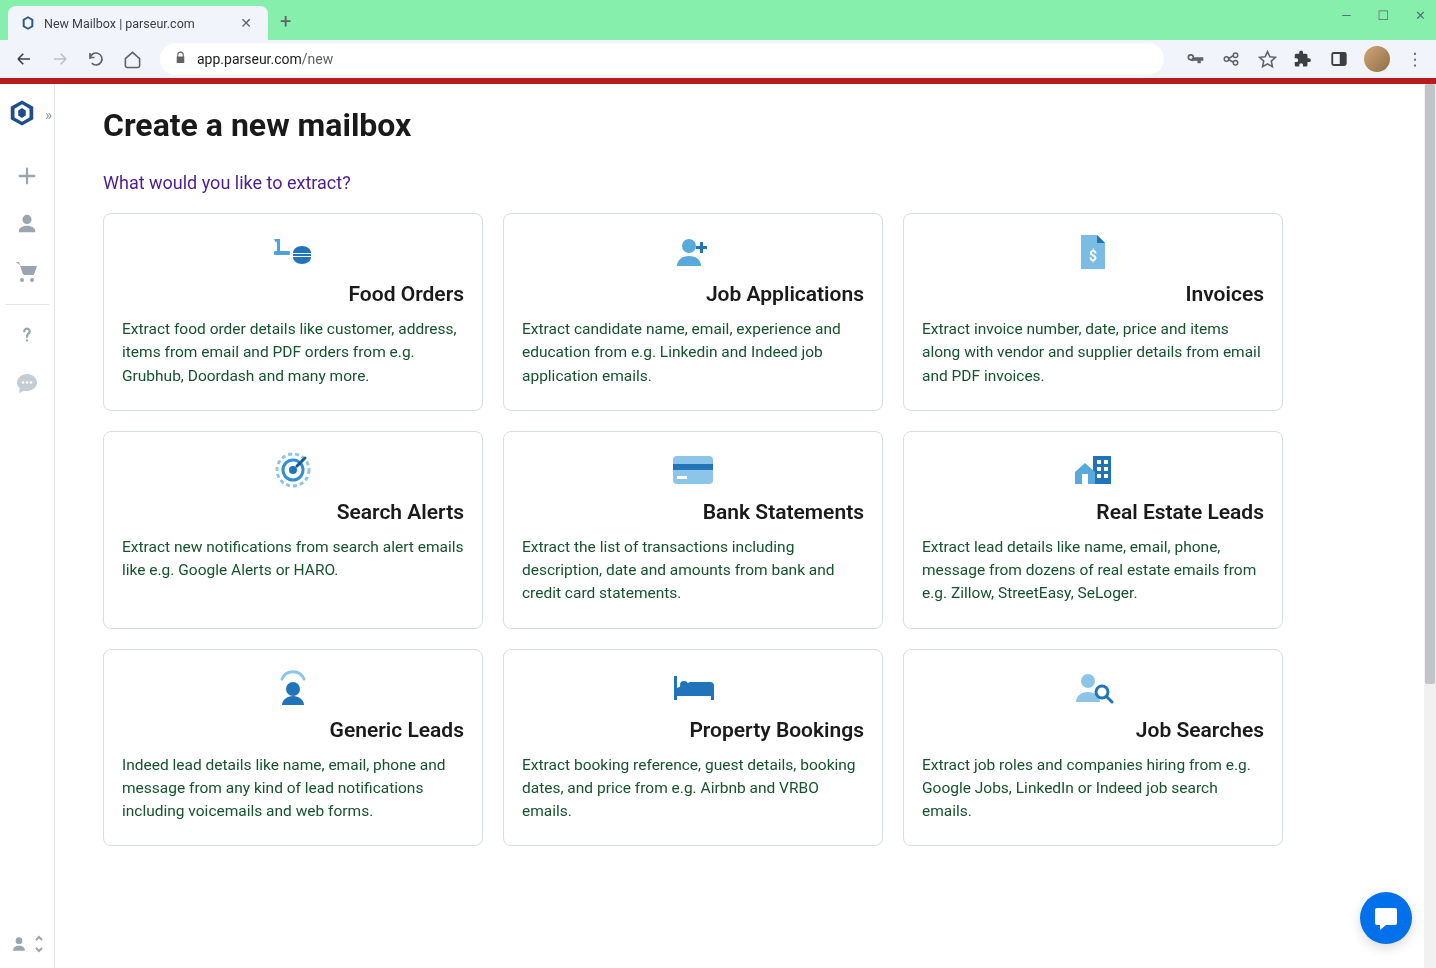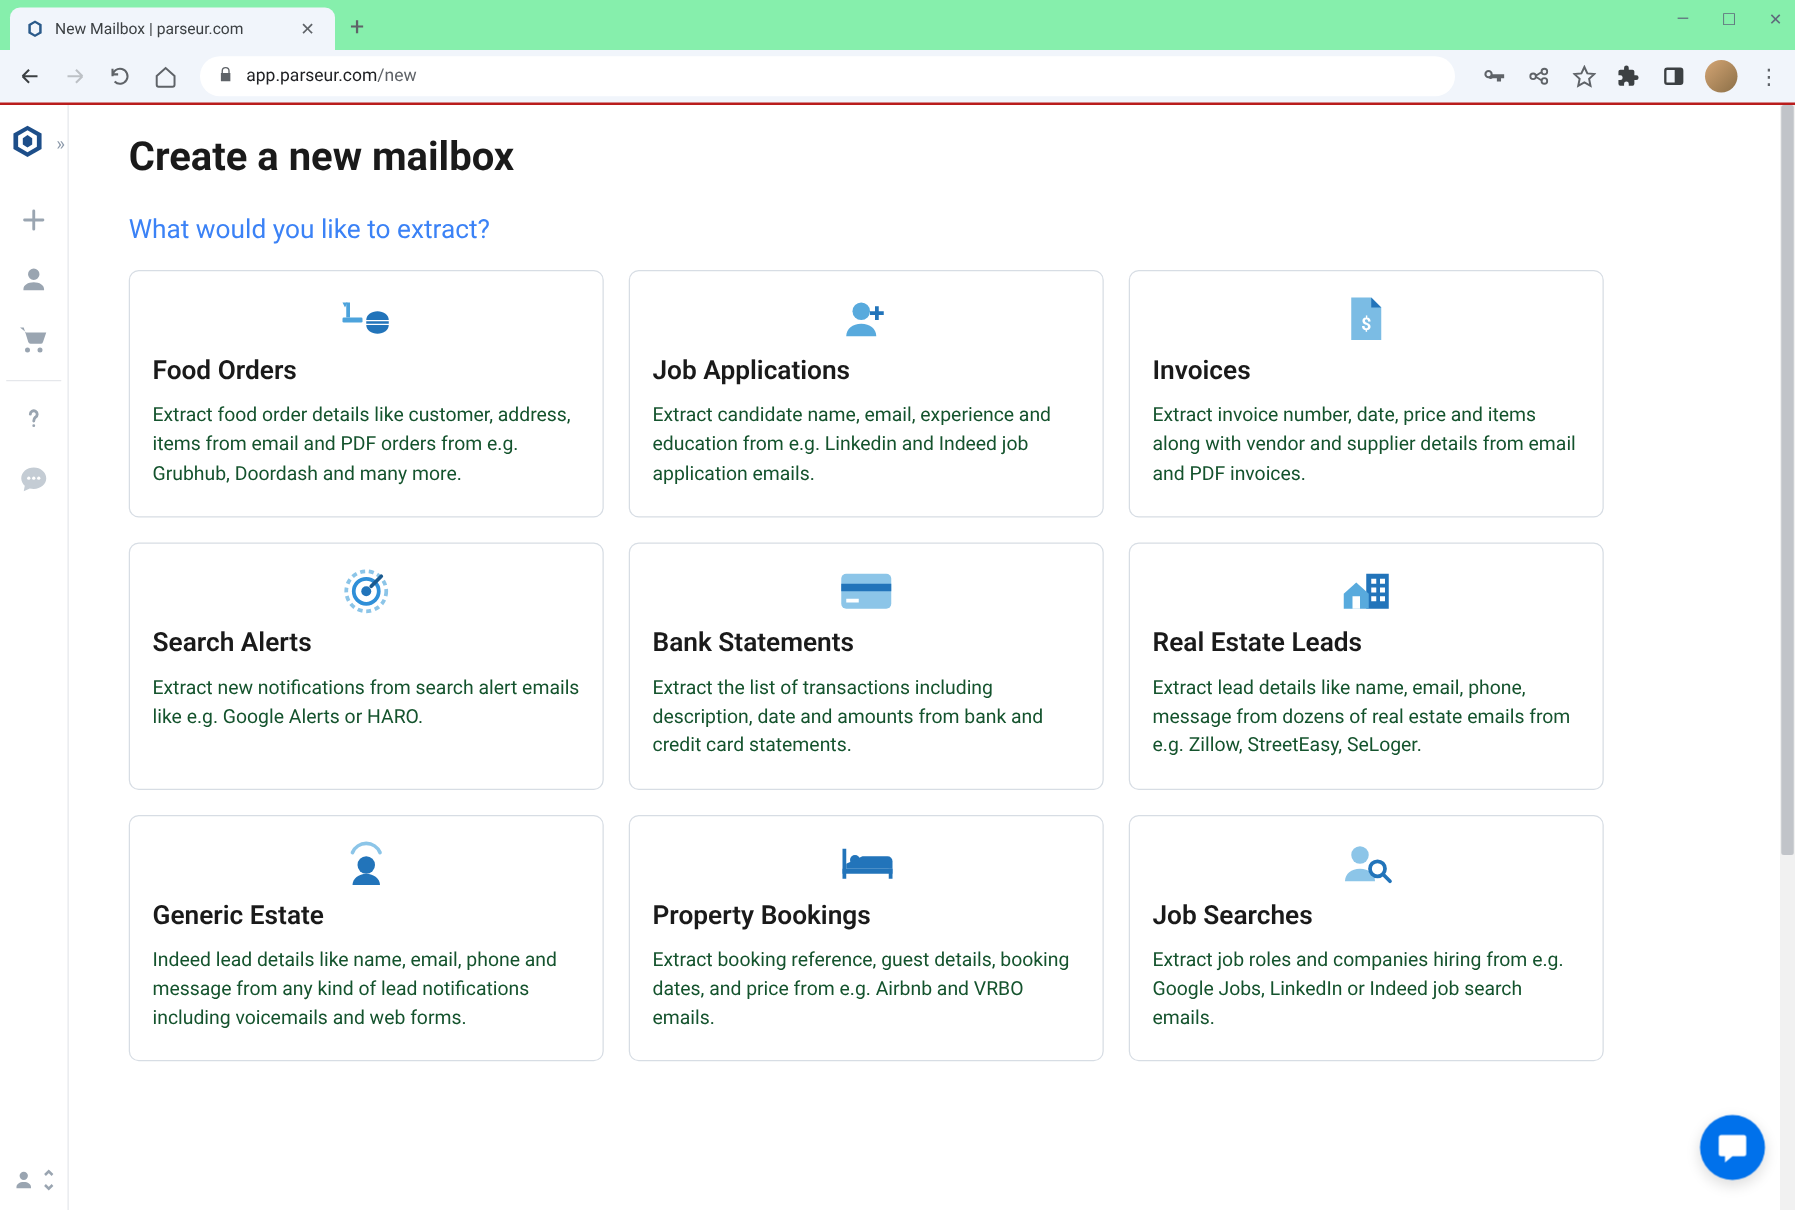--- a/index.html
+++ b/index.html
@@ -70,21 +70,21 @@
       font-size: 13px;
       cursor: pointer;
     }
     .toolbar {
       background: #f1f5fb;
       height: 44px;
       display: flex;
       align-items: center;
       padding: 0 10px;
       gap: 8px;
-      border-bottom: 2px solid #b91c1c;
+      border-bottom: 6px solid #b91c1c;
     }
     .nav-icon {
       width: 28px;
       height: 28px;
       display: flex;
       align-items: center;
       justify-content: center;
       color: #5f6368;
       font-size: 18px;
       cursor: pointer;
@@ -182,22 +182,22 @@
       padding: 22px 40px 56px 48px;
       position: relative;
     }
     .page-title {
       font-size: 32px;
       font-weight: 700;
       color: #1a1a1a;
       margin-bottom: 28px;
     }
     .subtitle {
-      font-size: 21px;
-      color: #3b82f6;
+      font-size: 18px;
+      color: #4c1d95;
       margin-bottom: 20px;
     }
     .cards-grid {
       display: grid;
       grid-template-columns: repeat(3, 1fr);
       gap: 20px;
       max-width: 1180px;
     }
     .card {
       border: 1px solid #d7dde4;
@@ -208,21 +208,21 @@
     }
     .card-icon {
       display: flex;
       justify-content: center;
       color: #2f8fd8;
       margin-bottom: 10px;
       height: 40px;
       align-items: center;
     }
     .card-title {
-      text-align: left;
+      text-align: right;
       font-size: 21px;
       font-weight: 600;
       color: #1a1a1a;
       margin-bottom: 12px;
     }
     .card-desc {
       font-size: 15.5px;
       color: #14532d;
       line-height: 1.5;
     }
@@ -486,21 +486,21 @@
       </div>
 
       <div class="card">
         <div class="card-icon">
           <svg width="38" height="38" viewBox="0 0 38 38">
               <path fill="none" stroke="#8cc5e8" stroke-width="3" stroke-linecap="round" d="M8 10a12 12 0 0 1 22 0"></path>
               <circle cx="19" cy="20" r="7" fill="#2274ba"></circle>
               <path fill="#2274ba" d="M8 36c0-5 5-9 11-9s11 4 11 9H8z"></path>
             </svg>
         </div>
-        <div class="card-title">Generic Estate</div>
+        <div class="card-title">Generic Leads</div>
         <div class="card-desc">Indeed lead details like name, email, phone and message from any kind of lead notifications including voicemails and web forms.</div>
       </div>
 
       <div class="card">
         <div class="card-icon">
           <svg width="46" height="32" viewBox="0 0 46 32">
               <rect x="4" y="4" width="3" height="24" fill="#2274ba"></rect>
               <circle cx="14" cy="13" r="4" fill="#2274ba"></circle>
               <path fill="#2274ba" d="M20 10h20a4 4 0 0 1 4 4v6H7v-4z"></path>
               <rect x="4" y="20" width="40" height="4" fill="#2274ba"></rect>

